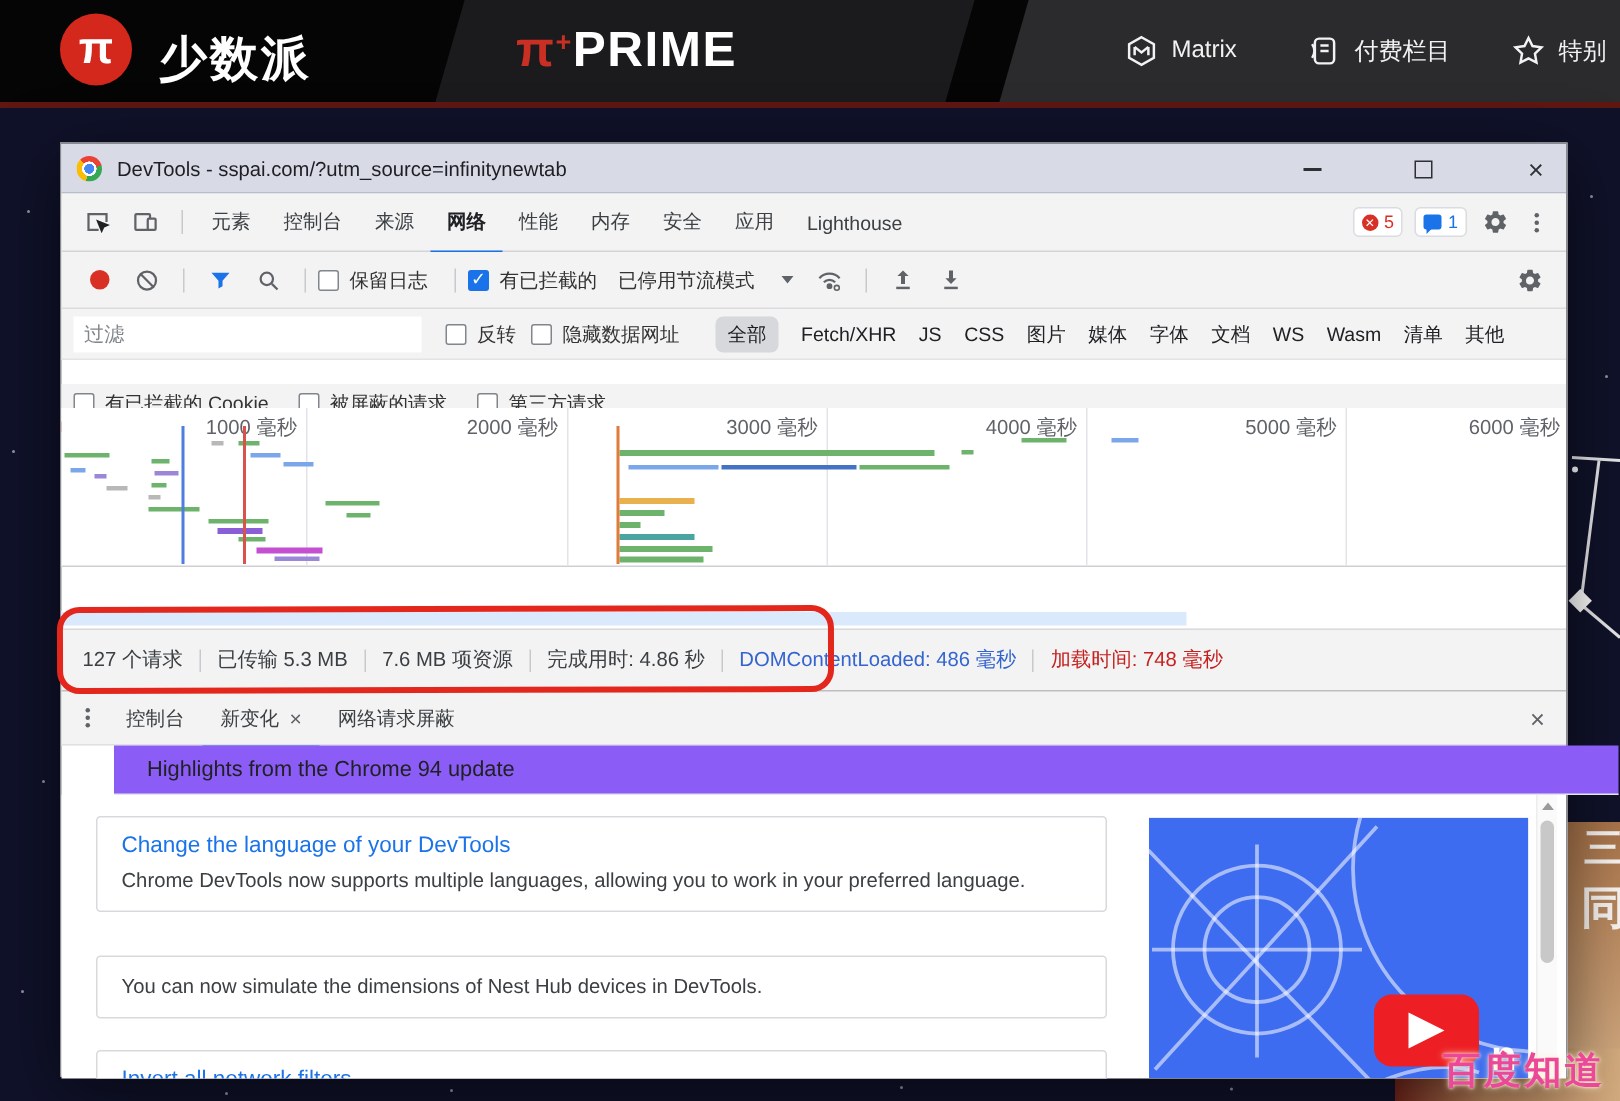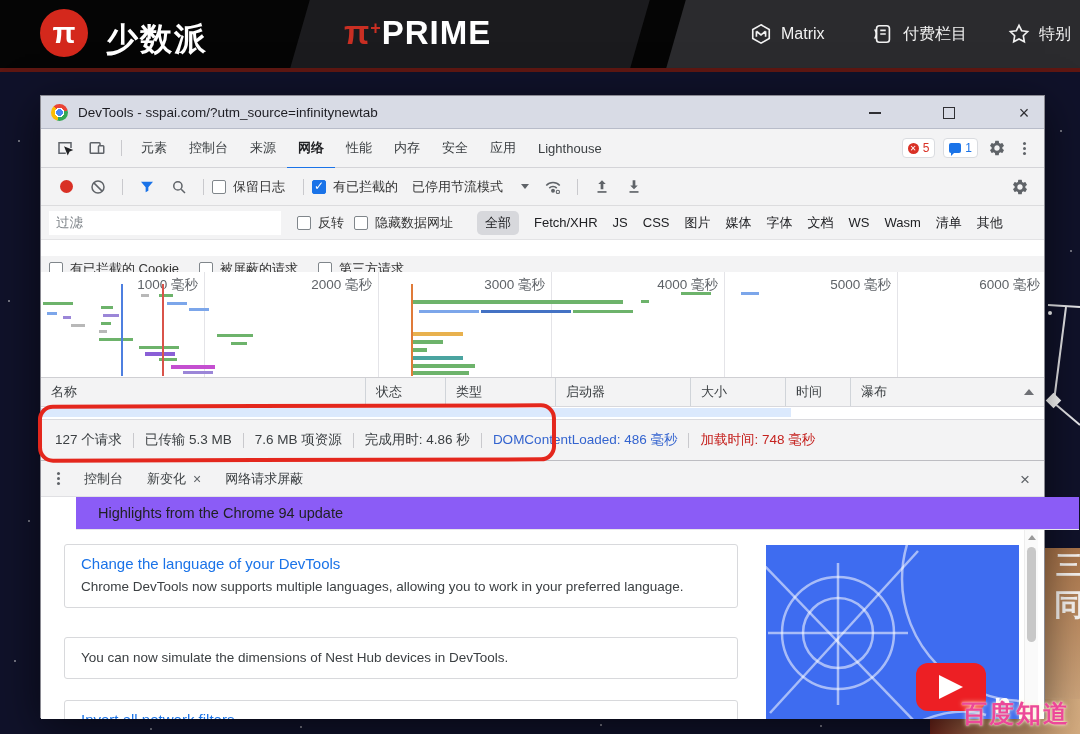--- a/index.html
+++ b/index.html
@@ -371,30 +371,20 @@
             <rect x="372" y="84" width="50" height="4" fill="#4aa4a0"></rect>
           <rect x="372" y="92" width="62" height="4" fill="#6db36b"></rect>
             <rect x="372" y="99" width="56" height="4" fill="#6db36b"></rect>
         </g>
         <rect x="80" y="12" width="2" height="92" fill="#4e7fe0"></rect>
         <rect x="121" y="12" width="2" height="92" fill="#d9534a"></rect>
         <rect x="370" y="12" width="2" height="92" fill="#e07b39"></rect>
       </svg>
     </div>
 
-    <div class="row tableheader">
-      <span class="th" style="width:325px">名称</span>
-      <span class="th" style="width:80px">状态</span>
-      <span class="th" style="width:110px">类型</span>
-      <span class="th" style="width:135px">启动器</span>
-      <span class="th" style="width:95px">大小</span>
-      <span class="th" style="width:65px">时间</span>
-      <span class="th" style="flex:1;border-right:none">瀑布</span>
-      <span class="sort-arrow"></span>
-    </div>
 
     <div class="row rowsliver">
       <div class="sel-row"></div>
     </div>
 
     <div class="row statusbar">
       <span>127 个请求</span>
       <span class="vsep"></span>
       <span>已传输 5.3 MB</span>
       <span class="vsep"></span>

